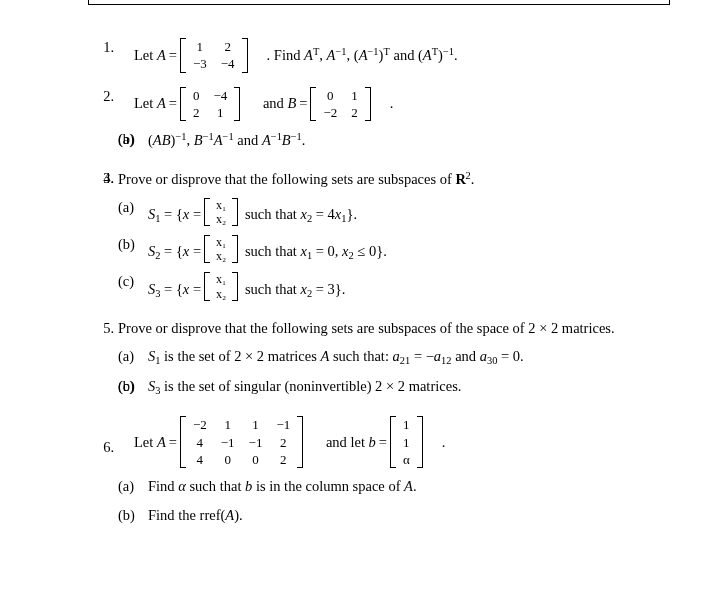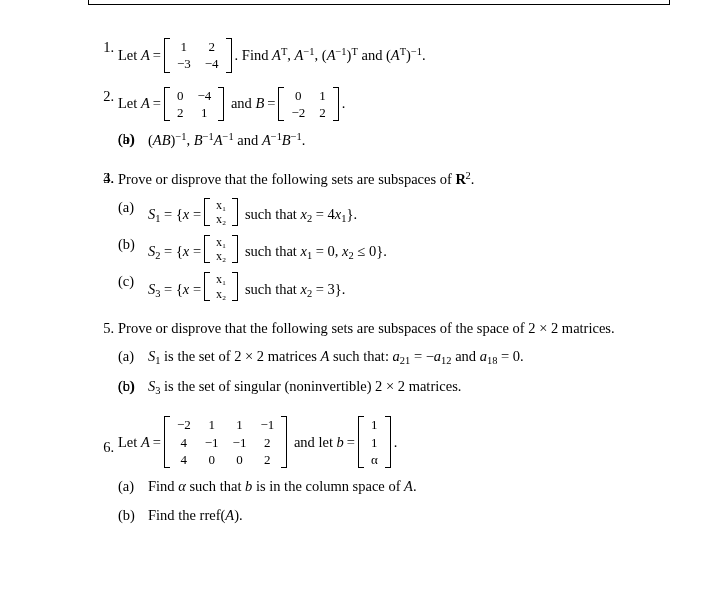--- a/index.html
+++ b/index.html
@@ -55,21 +55,21 @@
     top: 0;
     width: 22px;
     text-align: right;
     font-size: 14.5px;
   }
   .prow {
     display: flex;
     align-items: center;
     flex-wrap: wrap;
   }
-  .txt { white-space: pre; }
+  .txt { white-space: pre; margin-left: 16px; }
   .sub {
     font-size: 0.72em;
     vertical-align: -0.28em;
   }
   .sup {
     font-size: 0.72em;
     vertical-align: 0.45em;
   }
   
   .matrix {
@@ -296,21 +296,21 @@
       </li>
 
       <li class="problem gap-m">
         <span class="num">5.</span>
         <div class="prow">
           <span>Prove or disprove that the following sets are subspaces of the space of 2 × 2 matrices.</span>
         </div>
         <ul class="sublist">
           <li>
             <span class="lbl">(a)</span>
-            <span><i>S</i><sub class="sub">1</sub> is the set of 2 × 2 matrices <i>A</i> such that: <i>a</i><sub class="sub">21</sub> = −<i>a</i><sub class="sub">12</sub> and <i>a</i><sub class="sub">18</sub> = 0.</span>
+            <span><i>S</i><sub class="sub">1</sub> is the set of 2 × 2 matrices <i>A</i> such that: <i>a</i><sub class="sub">21</sub> = −<i>a</i><sub class="sub">12</sub> and <i>a</i><sub class="sub">30</sub> = 0.</span>
           </li>
           <li>
             <span class="lbl">(b)</span>
           </li>
           <li>
             <span class="lbl">(c)</span>
             <span><i>S</i><sub class="sub">3</sub> is the set of singular (noninvertible) 2 × 2 matrices.</span>
           </li>
         </ul>
       </li>

